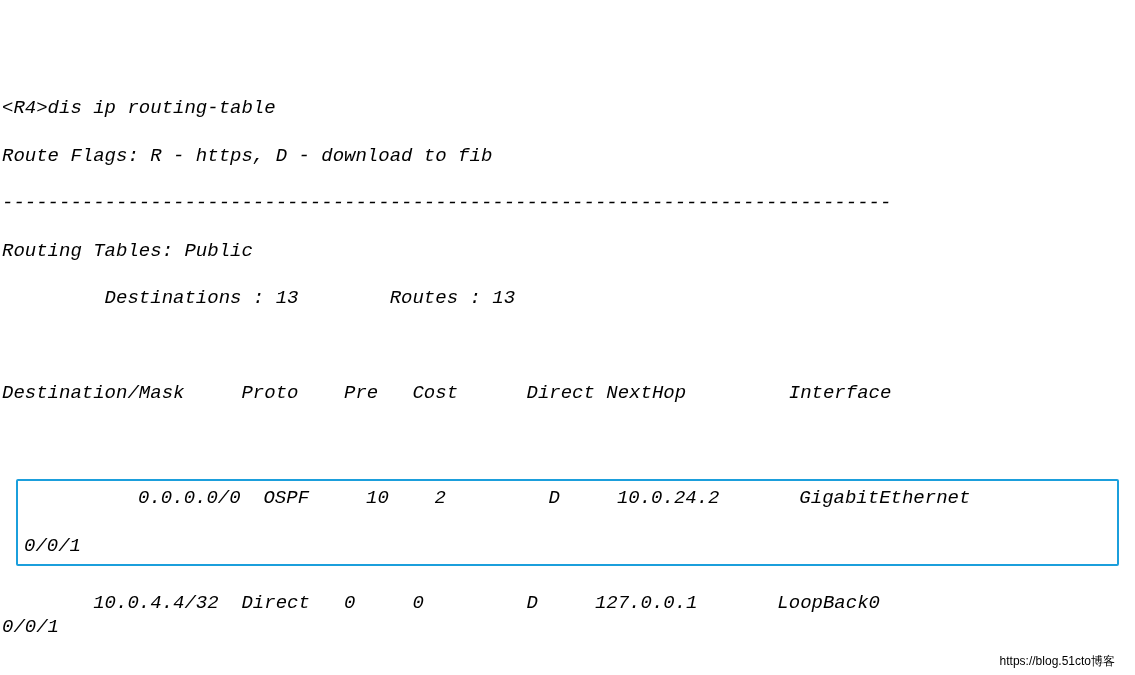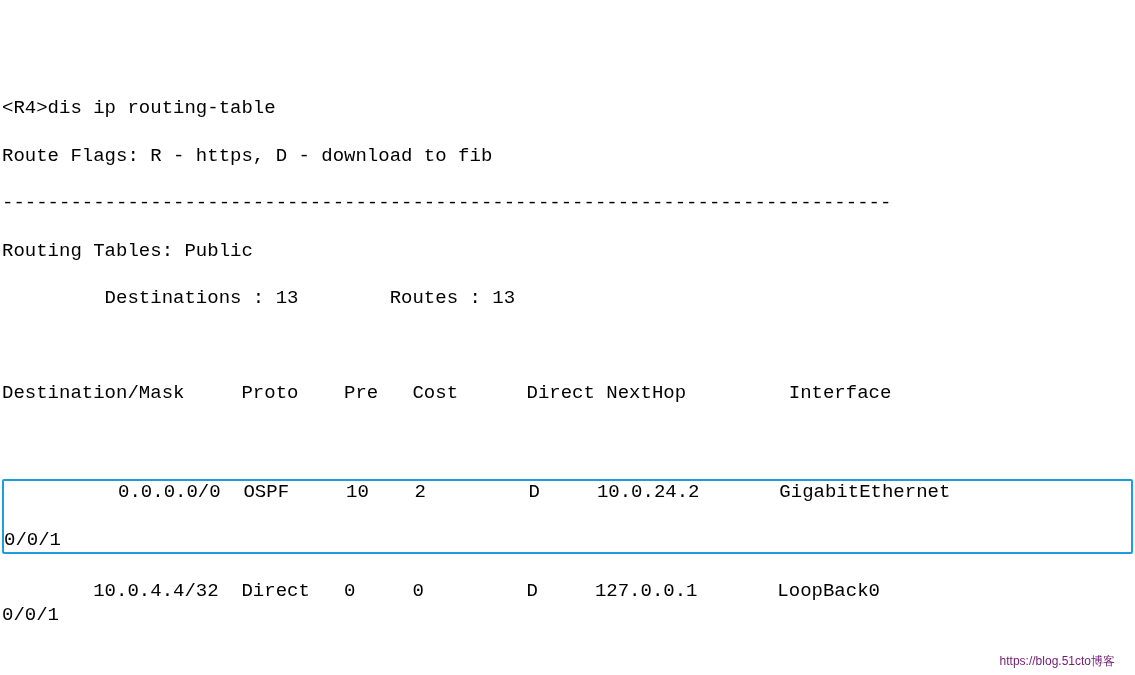--- a/index.html
+++ b/index.html
@@ -7,33 +7,33 @@
     padding: 2px;
     font-family: "Courier New", monospace;
     font-size: 19px;
     line-height: 1.25;
     color: #000;
     background: #fff;
     white-space: pre;
     width: 1135px;
     box-sizing: border-box;
   }
-  .line { display: block; }
+  .line { display: block; font-style: italic; }
   .highlight-box {
     border: 2px solid #1b9fdc;
     border-radius: 2px;
-    margin: 2px 0;
-    padding: 0;
+    margin: 2px 14px;
+    padding: 6px;
   }
   .watermark {
     position: absolute;
     right: 20px;
     bottom: 6px;
     font-size: 12px;
-    color: #701a75;
+    color: #000000;
     font-family: Arial, sans-serif;
     white-space: nowrap;
   }
 </style>
 </head>
 <body>
 
 
 
 <span class="line">&lt;R4&gt;dis ip routing-table</span>

